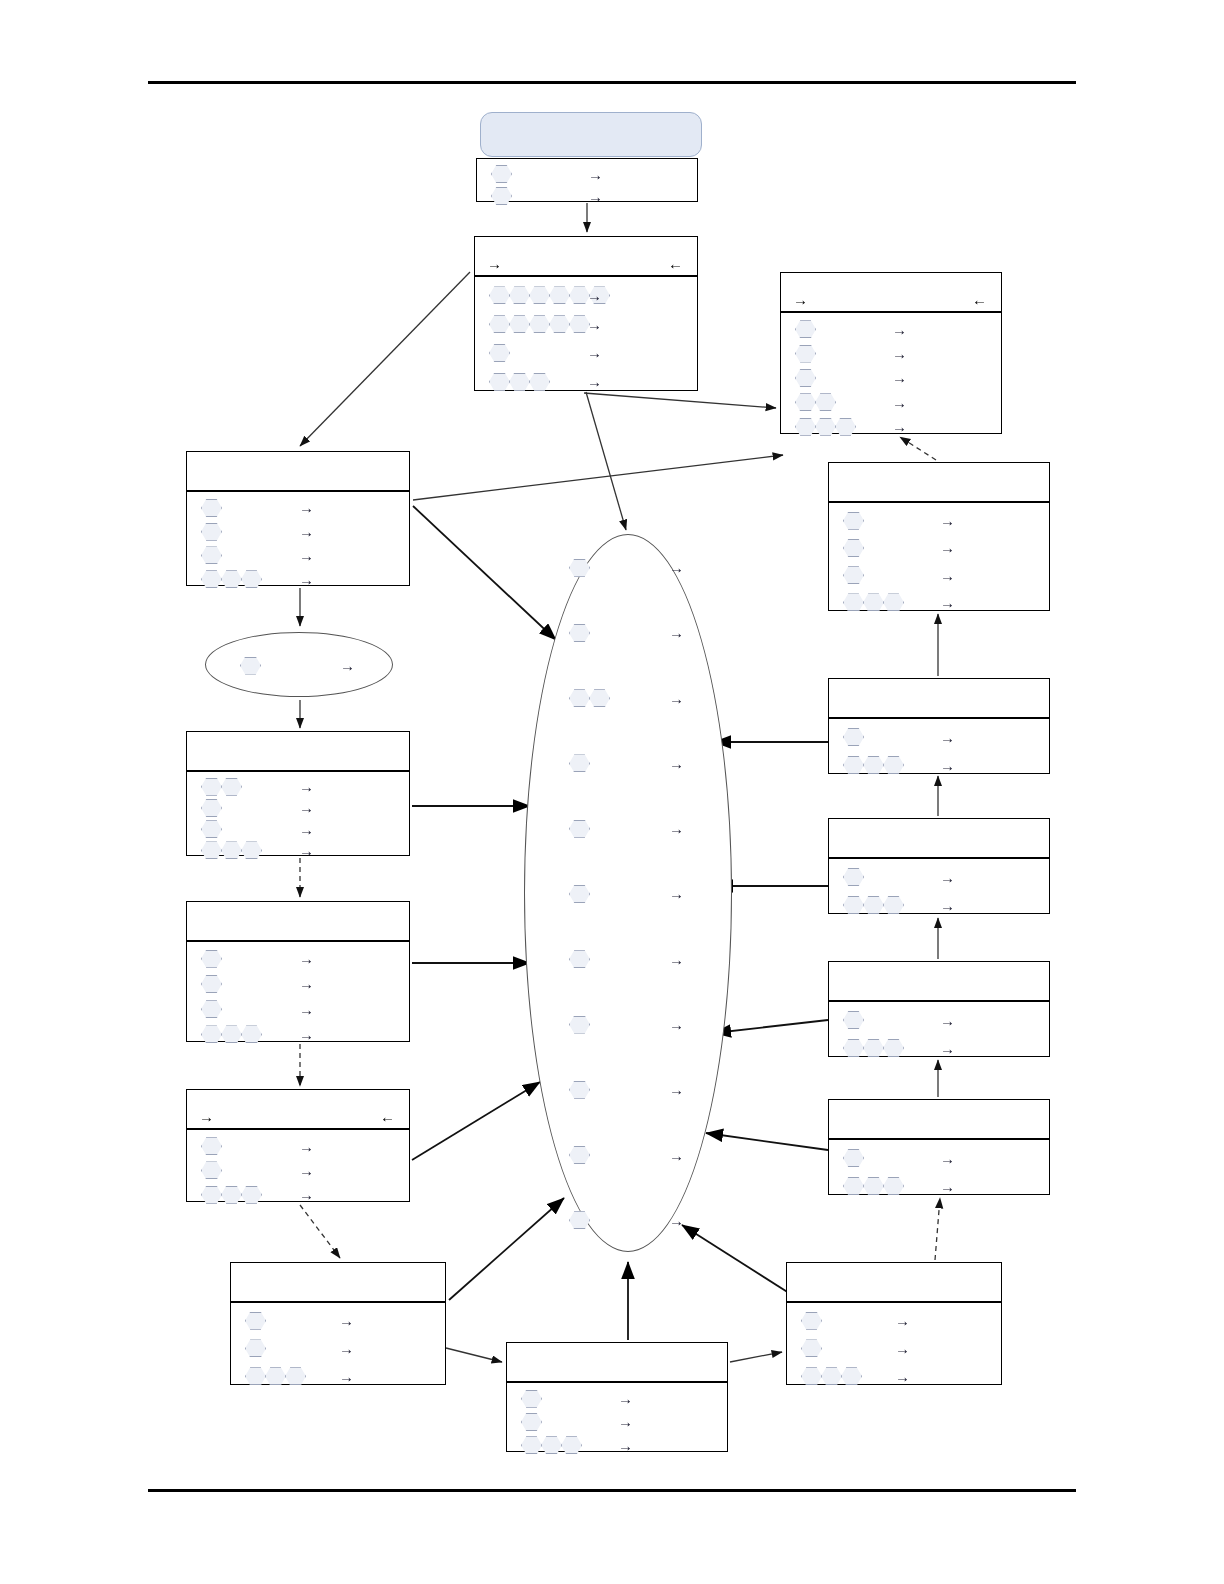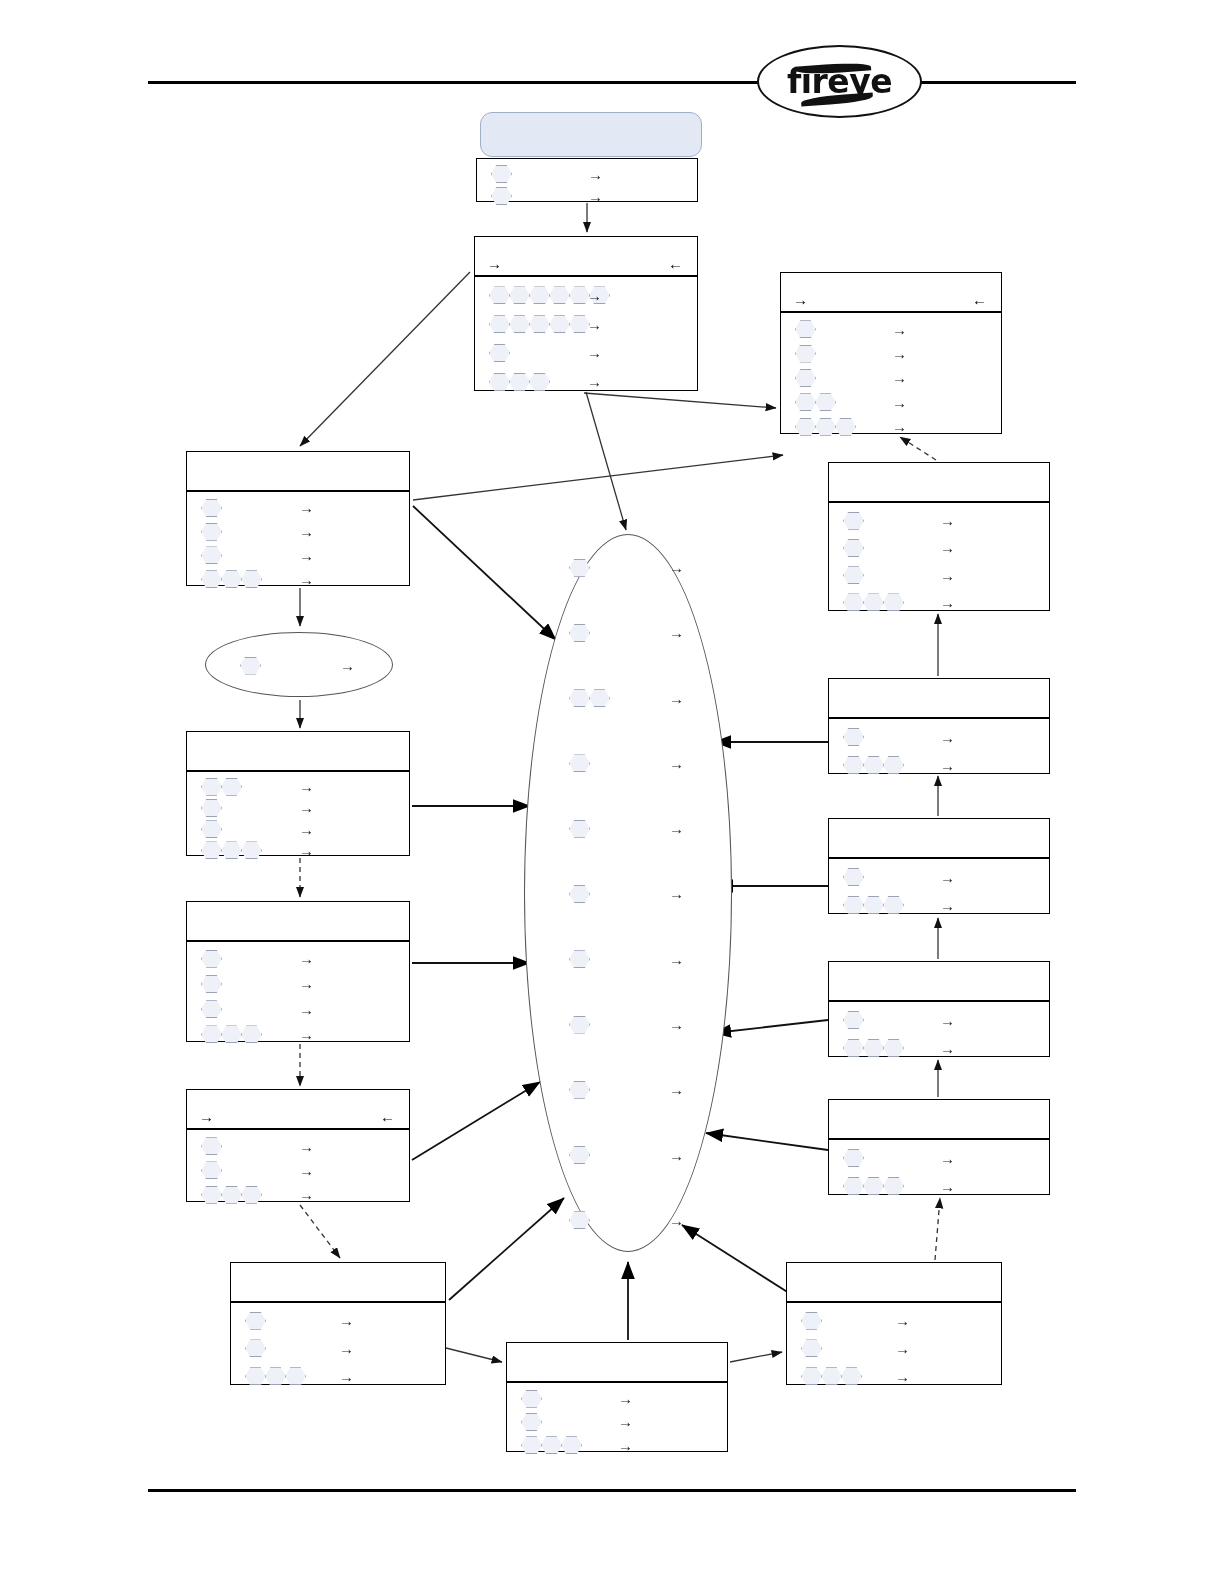--- a/index.html
+++ b/index.html
@@ -57,26 +57,20 @@
   svg#links{position:absolute;left:0;top:0;width:1224px;height:1584px;overflow:visible;}
 </style>
 </head>
 <body>
 
 <div id="page">
 
   <div class="rule" id="header-rule"></div>
   <div class="rule" id="footer-rule"></div>
 
-  <div id="logo">
-    <div class="oval"></div>
-    <div class="swoosh swoosh-top"></div>
-    <div class="swoosh swoosh-bot"></div>
-    <div class="wordmark">fireye</div>
-  </div>
 
   <svg id="links">
     <defs>
       <marker id="ah" markerWidth="9" markerHeight="9" refX="8" refY="3.2" orient="auto">
         <path d="M0,0 L8.5,3.2 L0,6.4 z" fill="#111"></path>
       </marker>
       <marker id="ahb" markerWidth="11" markerHeight="11" refX="9.5" refY="3.8" orient="auto">
         <path d="M0,0 L10,3.8 L0,7.6 z" fill="#000"></path>
       </marker>
     </defs>

